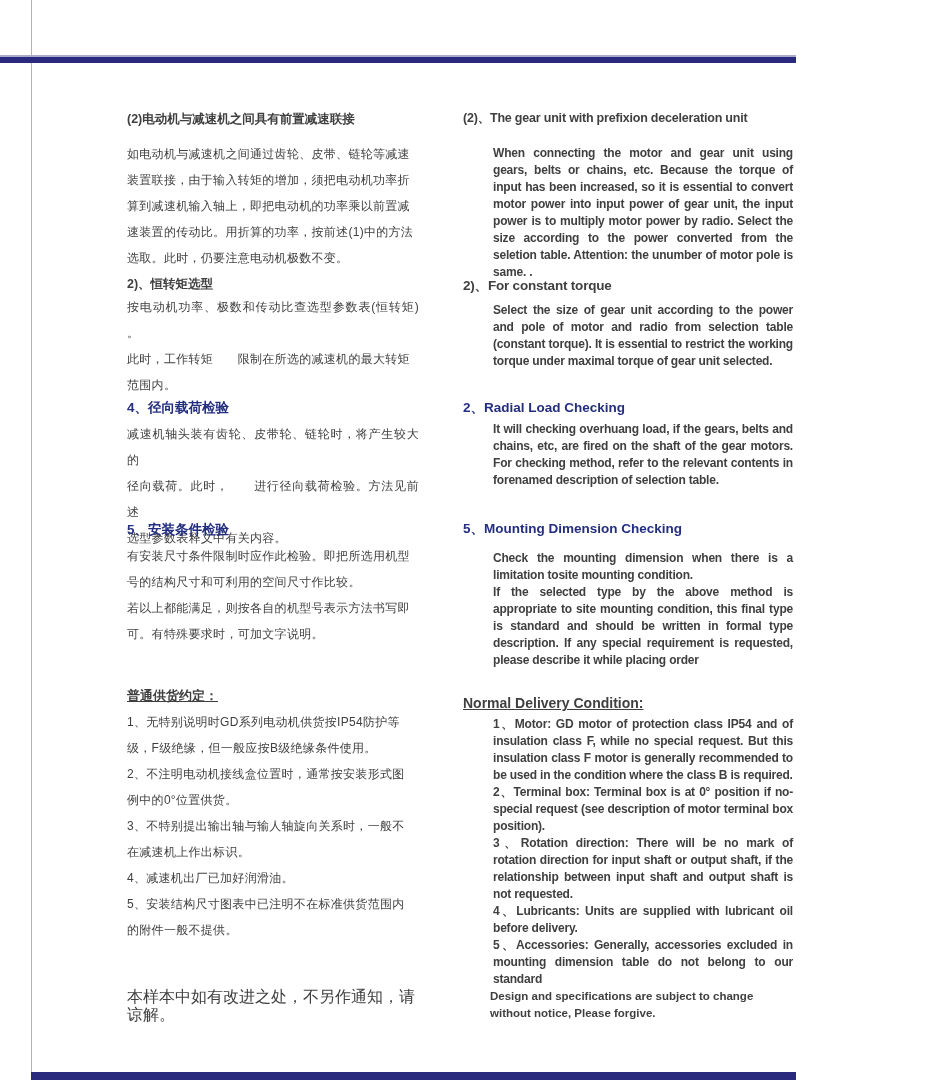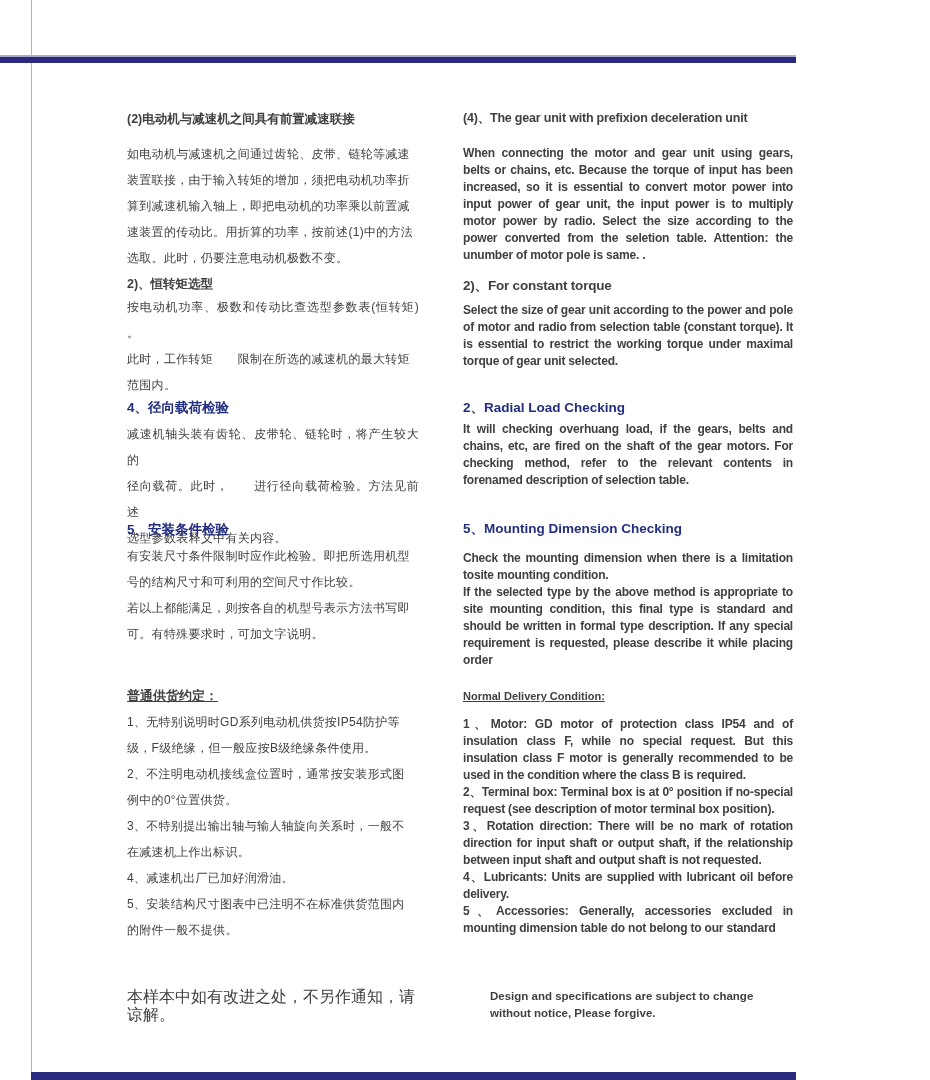--- a/index.html
+++ b/index.html
@@ -93,32 +93,34 @@
     line-height: 17px;
     letter-spacing: -0.2px;
   }
   .en-body {
     font-size: 12px;
     font-weight: bold;
     line-height: 17px;
     letter-spacing: -0.2px;
     white-space: pre-line;
     text-align: justify;
+    margin-left: 30px;
   }
   .en-heading-blue {
     font-size: 13.5px;
     font-weight: bold;
     color: var(--heading-blue, #232e7f);
     line-height: 18px;
   }
   .en-underlined {
-    font-size: 11px;
+    font-size: 14px;
     font-weight: bold;
     text-decoration: underline;
     line-height: 18px;
+    margin-top: 7px;
   }
   .en-footnote {
     font-size: 11.5px;
     font-weight: bold;
     line-height: 17px;
     white-space: pre-line;
     margin-left: 27px;
   }
 </style>
 </head>
@@ -161,21 +163,21 @@
 3、不特别提出输出轴与输人轴旋向关系时，一般不
 在减速机上作出标识。
 4、减速机出厂已加好润滑油。
 5、安装结构尺寸图表中已注明不在标准供货范围内
 的附件一般不提供。</div>
 
     <div class="blk zh-footnote" style="top:988px">本样本中如有改进之处，不另作通知，请谅解。</div>
   </div>
 
   <div class="col col-en">
-    <div class="blk en-title" style="top:110px">(4)、The gear unit with prefixion deceleration unit</div>
+    <div class="blk en-title" style="top:110px">(2)、The gear unit with prefixion deceleration unit</div>
     <div class="blk en-body" style="top:145px">When connecting the motor and gear unit using gears, belts or chains, etc. Because the torque of input has been increased, so it is essential to convert motor power into input power of gear unit, the input power is to multiply motor power by radio. Select the size according to the power converted from the seletion table. Attention: the unumber of motor pole is same. .</div>
 
     <div class="blk en-title" style="top:277px; font-size:13.5px">2)、For constant torque</div>
     <div class="blk en-body" style="top:302px">Select the size of gear unit according to the power and pole of motor and  radio from  selection table (constant torque). It is essential to restrict the working torque under maximal torque of gear unit selected.</div>
 
     <div class="blk en-heading-blue" style="top:399px">2、Radial Load Checking</div>
     <div class="blk en-body" style="top:421px">It will checking overhuang load, if the gears, belts and chains, etc, are fired on the shaft of the gear motors.  For checking method, refer to the relevant contents in forenamed description of selection table.</div>
 
     <div class="blk en-heading-blue" style="top:520px">5、Mounting Dimension Checking</div>
     <div class="blk en-body" style="top:550px">Check the mounting dimension when there is a limitation tosite mounting condition.

